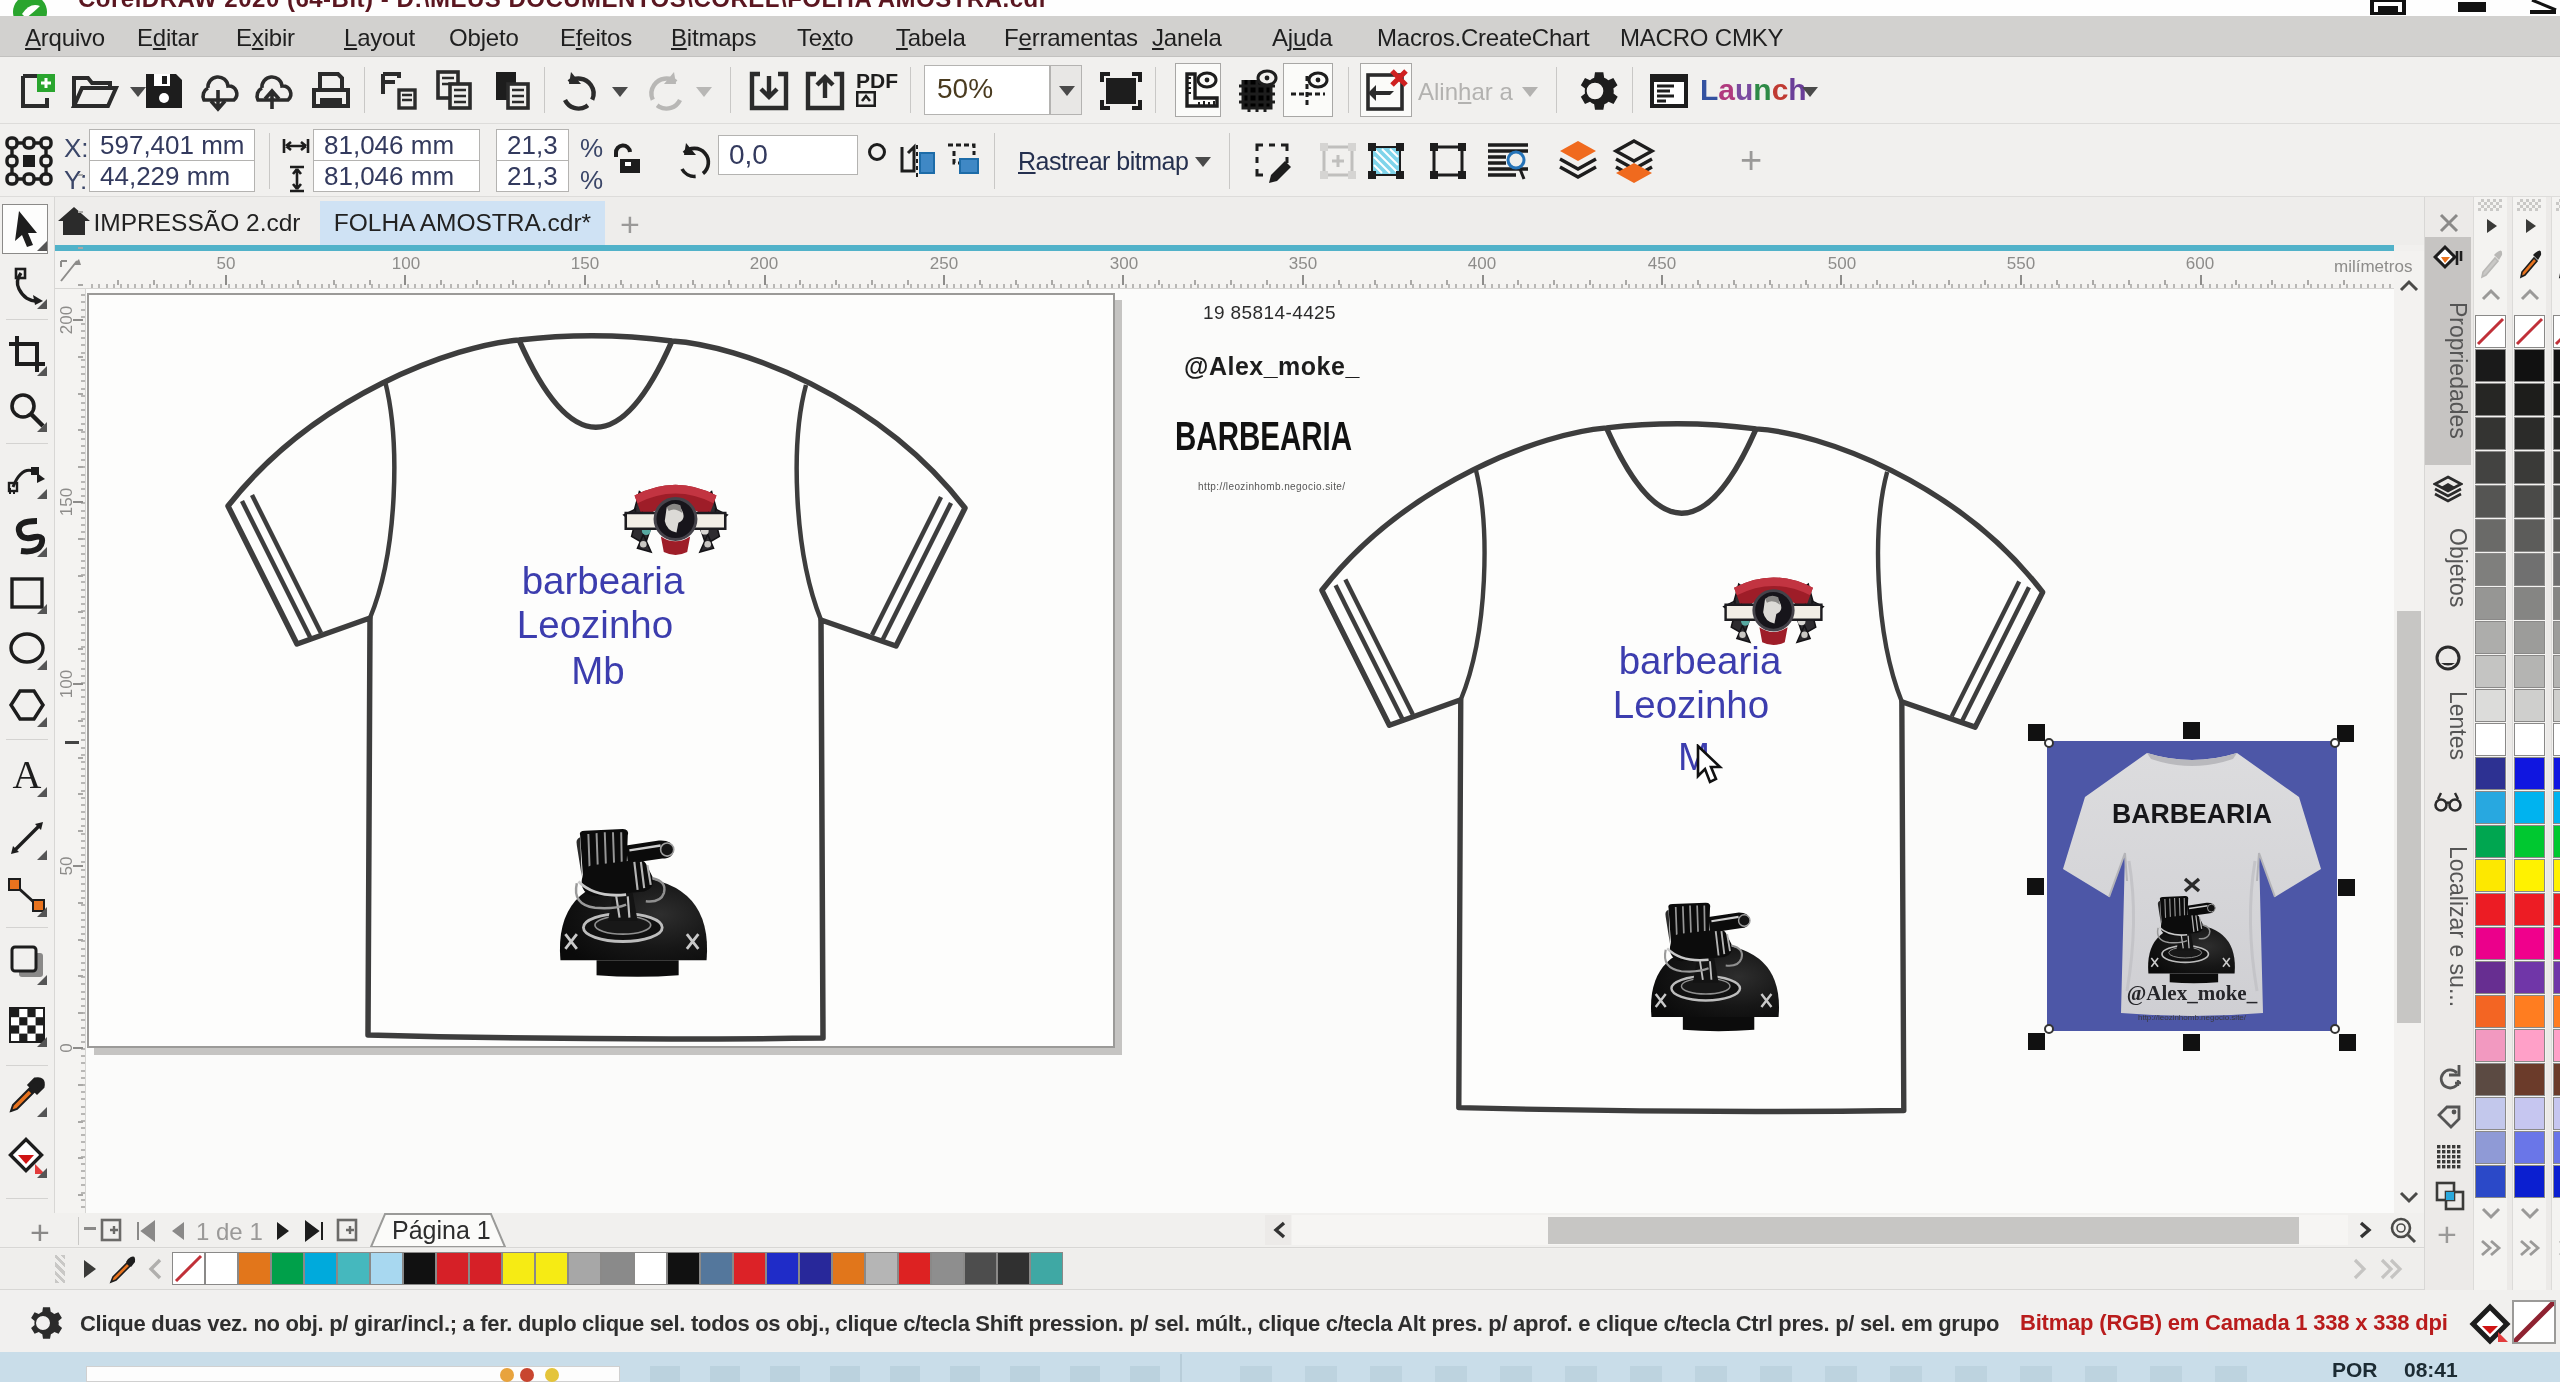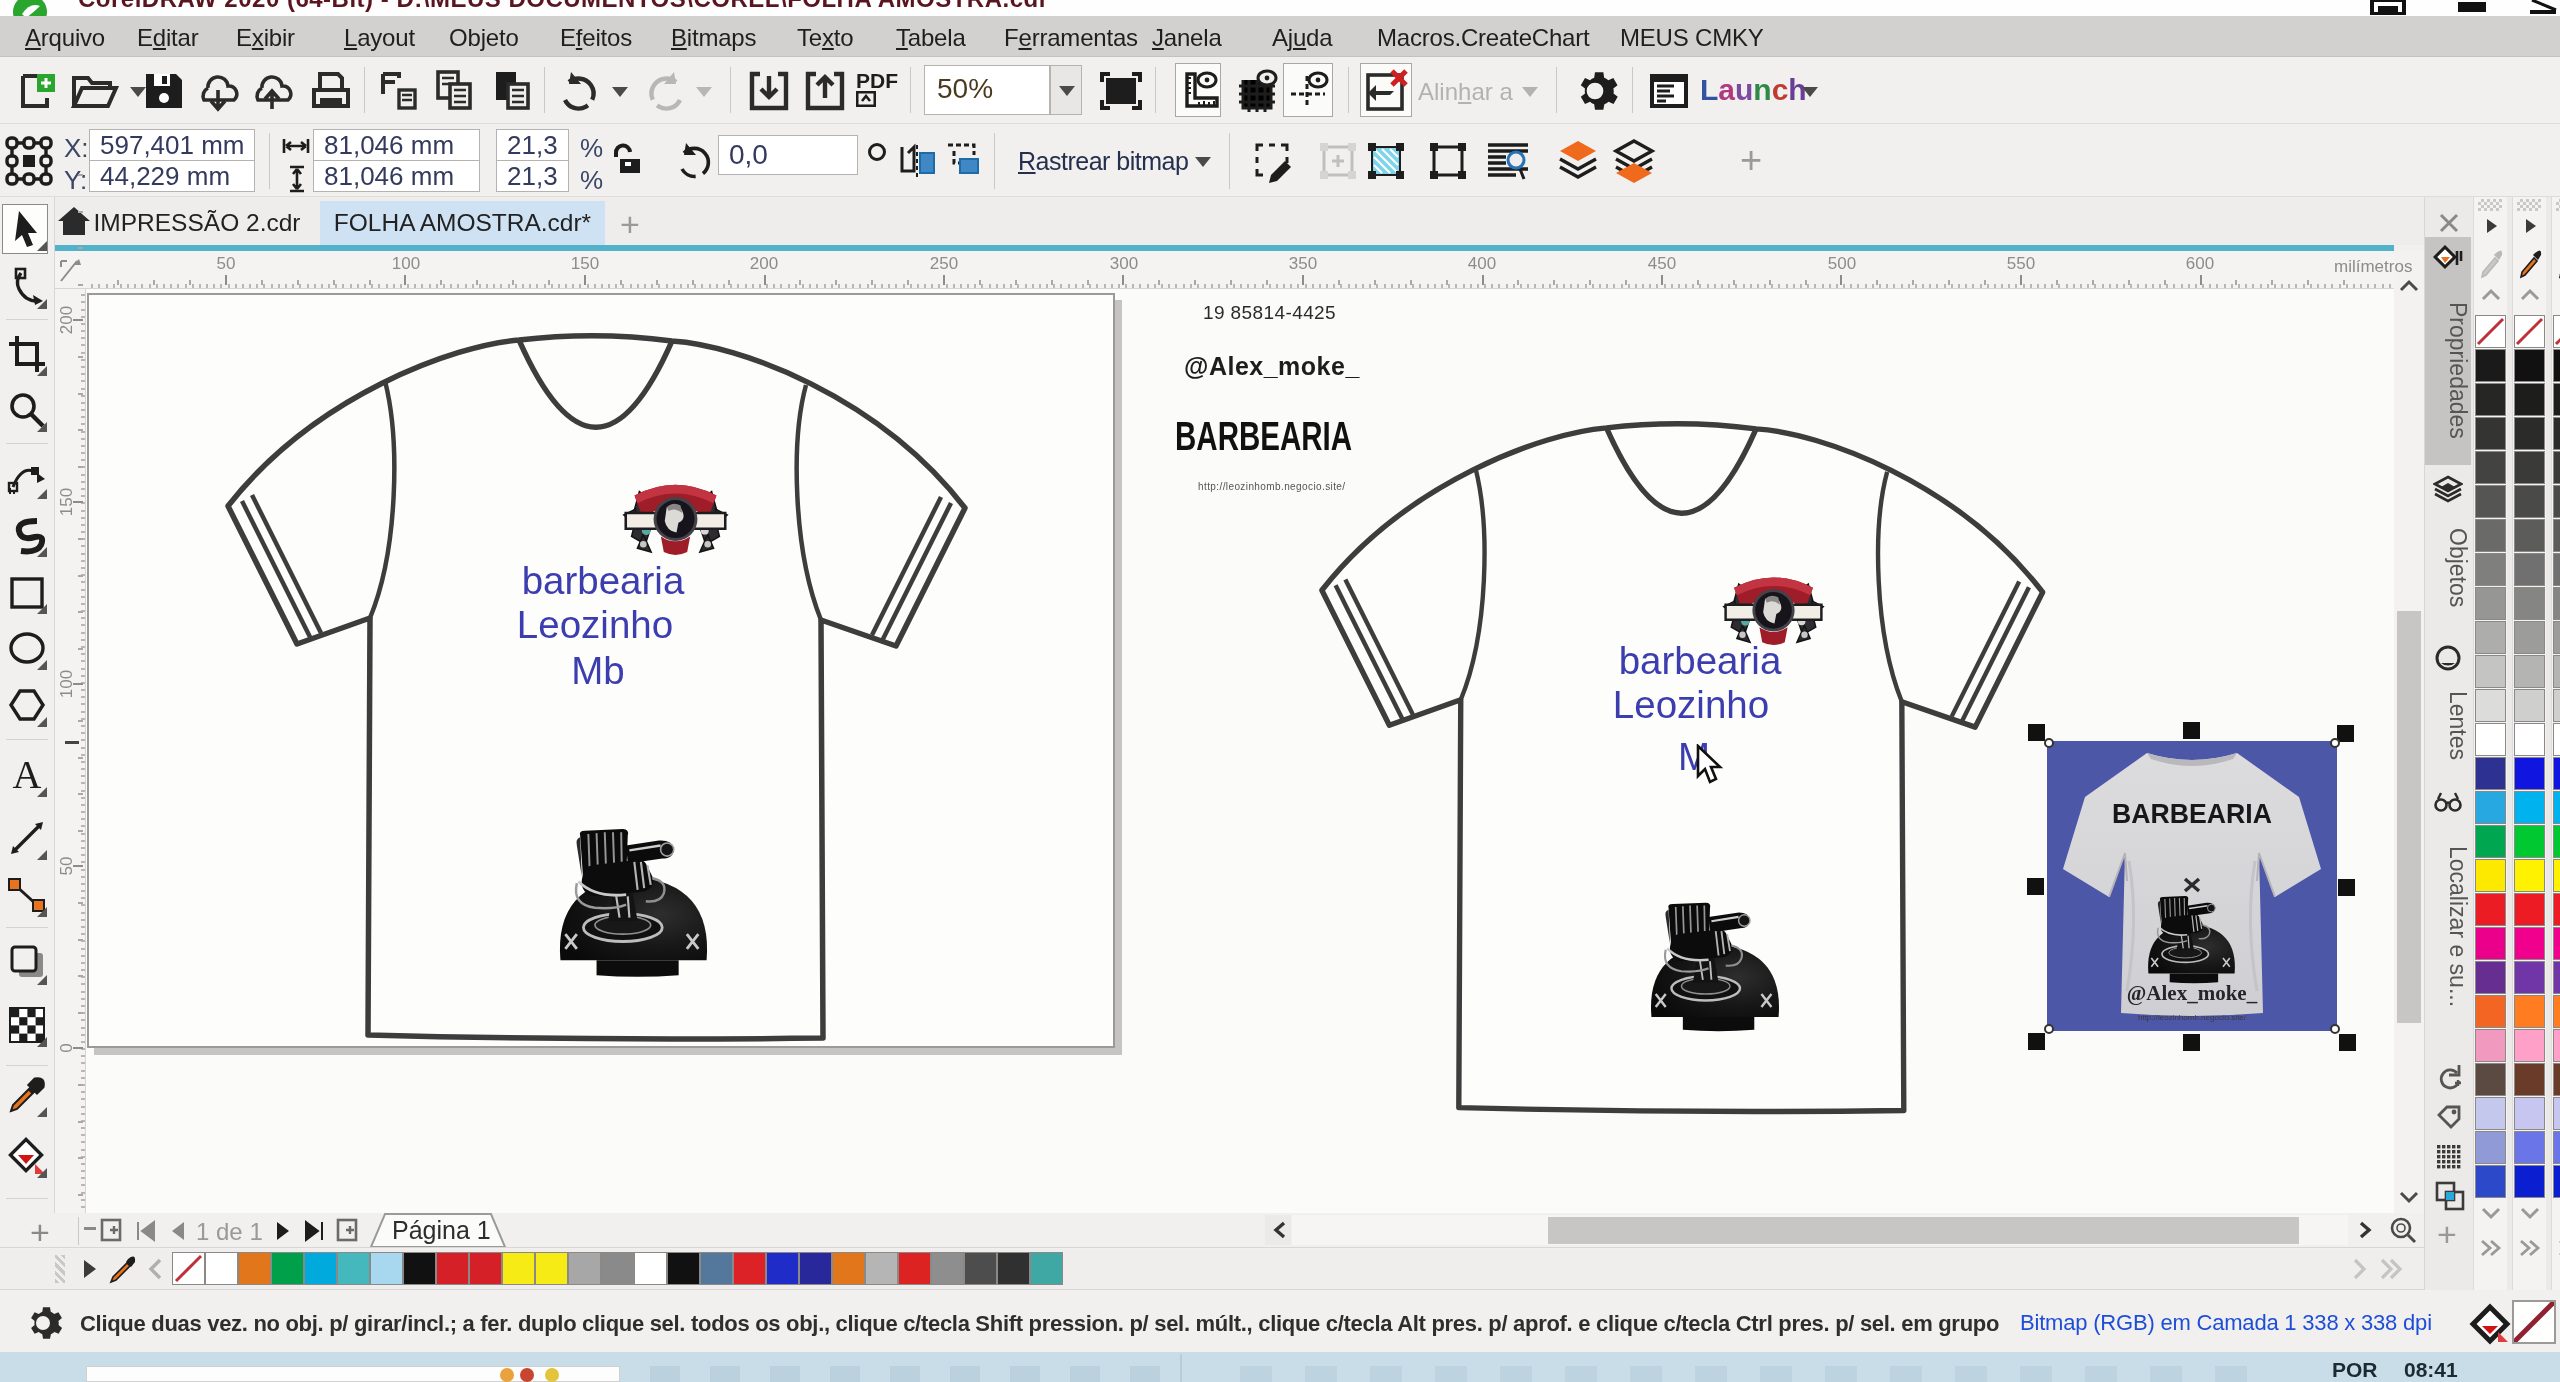--- a/index.html
+++ b/index.html
@@ -41,21 +41,21 @@
 
 #vscroll{left:2394px;top:251px;width:30px;height:962px;background:#f3f2f0;}
 #vthumb{left:2397px;top:611px;width:24px;height:412px;background:#c7c6c4;}
 #hscrollrow{left:0;top:1213px;width:2424px;height:35px;background:#f1f0ee;border-bottom:1px solid #d8d7d5;}
 
 #botpal{left:0;top:1249px;width:2424px;height:41px;background:#efeeec;border-bottom:1px solid #d8d7d5;}
 .sw{position:absolute;top:3px;width:33px;height:33px;border:1px solid #8a8988;}
 
 #statusbar{left:0;top:1290px;width:2208px;height:62px;background:#f1f0ef;}
 #statustxt{left:80px;top:21px;font-size:22px;color:#2e2e2e;font-weight:bold;white-space:nowrap;letter-spacing:-0.3px;}
-#statustxt2{left:2020px;top:20px;font-size:22px;color:#1d4ed8;font-weight:normal;white-space:nowrap;letter-spacing:-0.2px;}
+#statustxt2{left:2020px;top:20px;font-size:22px;color:#b91c1c;font-weight:bold;white-space:nowrap;letter-spacing:-0.2px;}
 
 #taskbar{left:0;top:1352px;width:2560px;height:30px;background:#c9dde9;}
 #searchbox{left:86px;top:14px;width:534px;height:16px;background:#fdfdfd;border:1px solid #d0d0d0;position:absolute;}
 
 #docker{left:2424px;top:197px;width:136px;height:1093px;background:#eceae8;border-left:1px solid #d8d7d5;}
 .dtxt{position:absolute;left:0px;width:46px;text-align:center;font-size:23px;color:#555;writing-mode:vertical-rl;}
 .palcol{position:absolute;top:0;width:34px;height:1093px;background:#f4f3f1;border-left:1px solid #dcdbd9;}
 .pc{position:absolute;left:1px;width:31px;height:33px;border:1px solid #8a8988;}
 </style></head>
 <body>
@@ -83,21 +83,21 @@
     <div class="mi" style="left:344px"><u>L</u>ayout</div>
     <div class="mi" style="left:449px">Ob<u>j</u>eto</div>
     <div class="mi" style="left:560px">E<u>f</u>eitos</div>
     <div class="mi" style="left:671px"><u>B</u>itmaps</div>
     <div class="mi" style="left:797px">Te<u>x</u>to</div>
     <div class="mi" style="left:896px"><u>T</u>abela</div>
     <div class="mi" style="left:1004px">F<u>e</u>rramentas</div>
     <div class="mi" style="left:1152px"><u>J</u>anela</div>
     <div class="mi" style="left:1272px">Aj<u>u</u>da</div>
     <div class="mi" style="left:1377px">Macros.CreateChart</div>
-    <div class="mi" style="left:1620px">MEUS CMKY</div>
+    <div class="mi" style="left:1620px">MACRO CMKY</div>
   </div>
 
   <div id="toolbar" class="abs">
     <svg class="abs" style="left:13px;top:11px" width="46" height="46" viewBox="0 0 46 46">
         <path d="M10 8 L30 8 L30 14 M10 8 L10 38 L34 38 L34 30" fill="none" stroke="#2b2b2b" stroke-width="4"></path>
         <rect x="24" y="6" width="18" height="18" fill="#2aa52e"></rect>
         <path d="M33 10 L33 20 M28 15 L38 15" stroke="#fff" stroke-width="3"></path>
       </svg>
     <svg class="abs" style="left:70px;top:11px" width="50" height="46" viewBox="0 0 50 46">
         <path d="M4 38 L4 10 L18 10 L22 15 L40 15 L40 20 M4 38 L12 20 L46 20 L38 38 Z" fill="none" stroke="#2b2b2b" stroke-width="4"></path>

